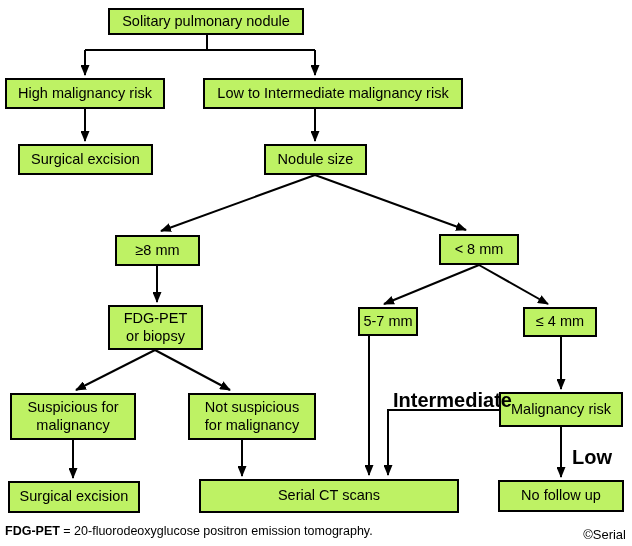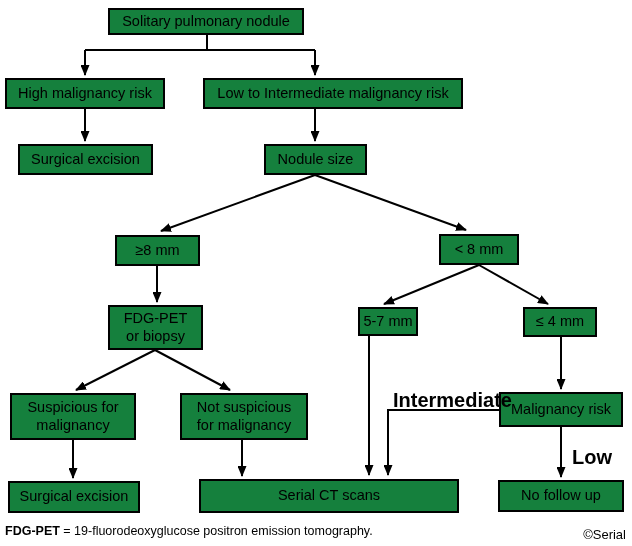--- a/index.html
+++ b/index.html
@@ -9,21 +9,21 @@
     background:#ffffff;
     font-family:"Liberation Sans","DejaVu Sans",sans-serif;
     color:#000;
     overflow:hidden;
   }
   #wires{position:absolute;left:0;top:0;z-index:0;}
   .node{
     position:absolute;
     box-sizing:border-box;
     border:2px solid #000;
-    background:#15803d;
+    background:#bef264;
     display:flex;
     align-items:center;
     justify-content:center;
     text-align:center;
     font-size:14.5px;
     line-height:1.18;
     white-space:pre-line;
     z-index:1;
   }
   .edge-label{
@@ -54,21 +54,21 @@
   .n-high     {left:5px;  top:78px; width:160px;height:31px;}
   .n-lowint   {left:203px;top:78px; width:260px;height:31px;}
   .n-surg1    {left:18px; top:144px;width:135px;height:31px;}
   .n-nodule   {left:264px;top:144px;width:103px;height:31px;}
   .n-ge8      {left:115px;top:235px;width:85px; height:31px;}
   .n-lt8      {left:439px;top:234px;width:80px; height:31px;}
   .n-fdg      {left:108px;top:305px;width:95px; height:45px;}
   .n-mm57     {left:358px;top:307px;width:60px; height:29px;}
   .n-le4      {left:523px;top:307px;width:74px; height:30px;}
   .n-susp     {left:10px; top:393px;width:126px;height:47px;}
-  .n-notsusp  {left:180px;top:393px;width:128px;height:47px;}
+  .n-notsusp  {left:188px;top:393px;width:128px;height:47px;}
   .n-malig    {left:499px;top:392px;width:124px;height:35px;}
   .n-surg2    {left:8px;  top:481px;width:132px;height:32px;}
   .n-serial   {left:199px;top:479px;width:260px;height:34px;}
   .n-nofollow {left:498px;top:480px;width:126px;height:32px;}
   .l-intermediate{left:393px;top:389px;}
   .l-low{left:572px;top:446px;}
 </style>
 </head>
 <body>
 
@@ -118,17 +118,17 @@
   <div class="node n-notsusp">Not suspicious
 for malignancy</div>
   <div class="node n-malig">Malignancy risk</div>
   <div class="node n-surg2">Surgical excision</div>
   <div class="node n-serial">Serial CT scans</div>
   <div class="node n-nofollow">No follow up</div>
 
   <div class="edge-label l-intermediate">Intermediate</div>
   <div class="edge-label l-low">Low</div>
 
-  <div class="footnote"><span class="abbr">FDG-PET</span><span> = 19-fluorodeoxyglucose positron emission tomography.</span></div>
+  <div class="footnote"><span class="abbr">FDG-PET</span><span> = 20-fluorodeoxyglucose positron emission tomography.</span></div>
 
   <div class="copyright">©Serial</div>
 
 </div>
 
 </body></html>

